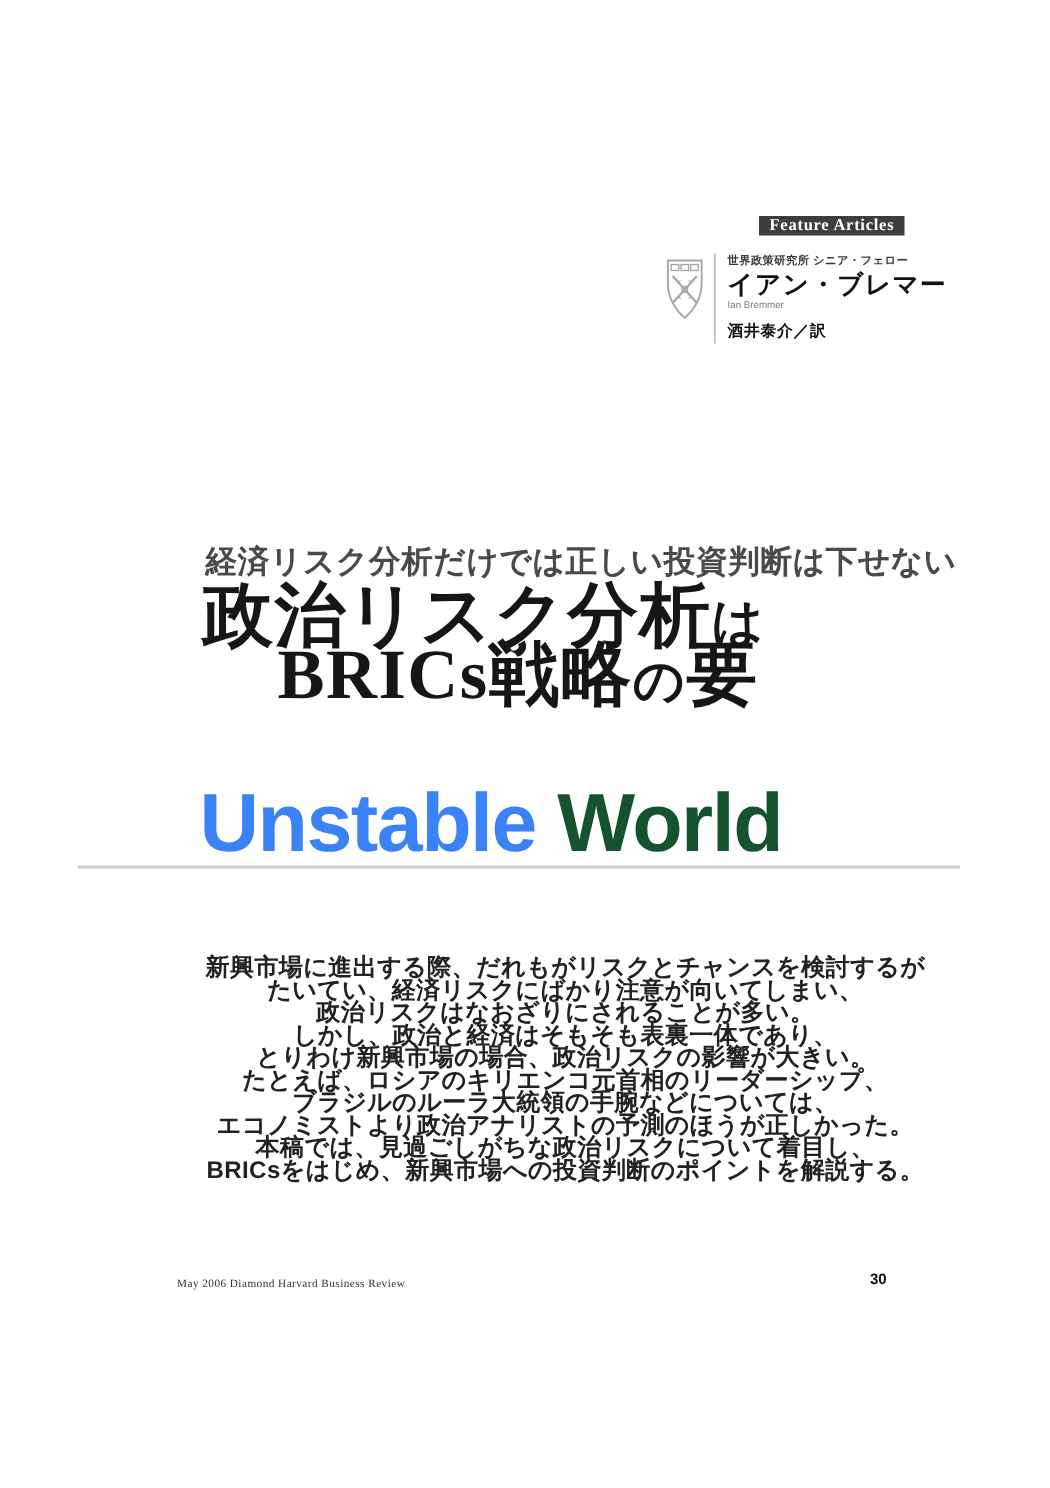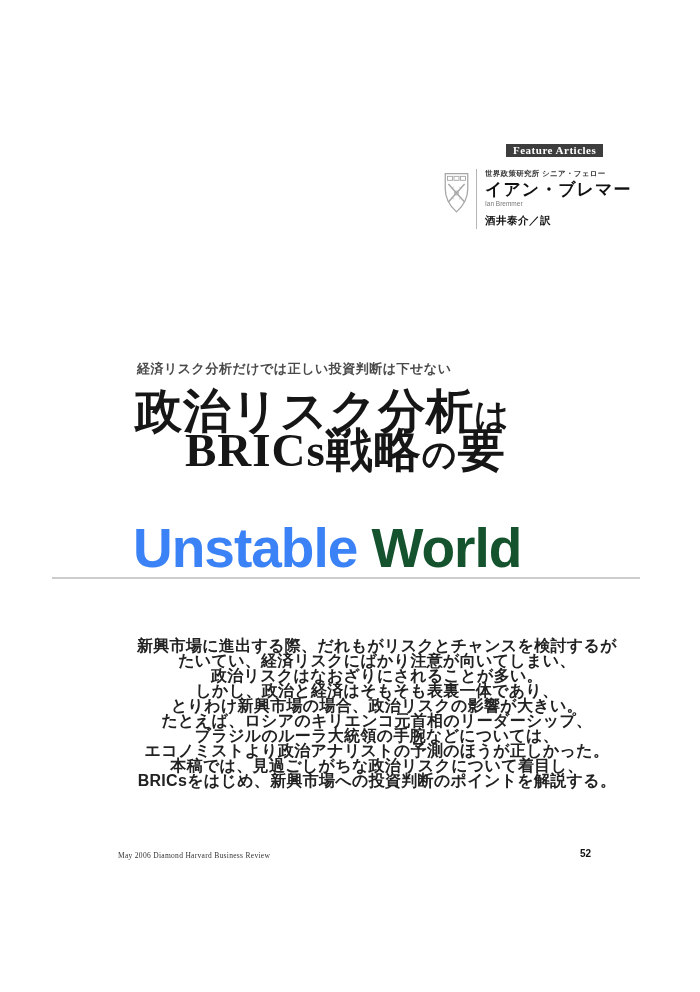--- a/index.html
+++ b/index.html
@@ -45,21 +45,21 @@
   }
   .author-translator{
     font-family:"Liberation Serif", serif;
     font-size:10.5px;font-weight:bold;color:#111111;
     margin-top:7px;letter-spacing:0.5px;
   }
   
   .headline-lead{
     position:absolute;left:137px;top:360px;
     font-family:"Liberation Serif", serif;
-    font-size:13px;font-weight:bold;color:#4a4a4a;
+    font-size:21px;font-weight:bold;color:#4a4a4a;
     letter-spacing:0.5px;white-space:nowrap;
   }
   .title-line1{
     position:absolute;left:135px;top:386px;
     font-family:"Liberation Serif", serif;
     font-weight:bold;color:#161616;
     font-size:47px;line-height:50px;white-space:nowrap;
     letter-spacing:1px;
   }
   .title-line2{
@@ -146,15 +146,15 @@
     <div>しかし、政治と経済はそもそも表裏一体であり、</div>
     <div>とりわけ新興市場の場合、政治リスクの影響が大きい。</div>
     <div>たとえば、ロシアのキリエンコ元首相のリーダーシップ、</div>
     <div>ブラジルのルーラ大統領の手腕などについては、</div>
     <div>エコノミストより政治アナリストの予測のほうが正しかった。</div>
     <div>本稿では、見過ごしがちな政治リスクについて着目し、</div>
     <div>BRICsをはじめ、新興市場への投資判断のポイントを解説する。</div>
   </div>
 
   <div class="footer-left">May 2006 Diamond Harvard Business Review</div>
-  <div class="footer-page">52</div>
+  <div class="footer-page">30</div>
 
 </div>
 
 </body></html>

